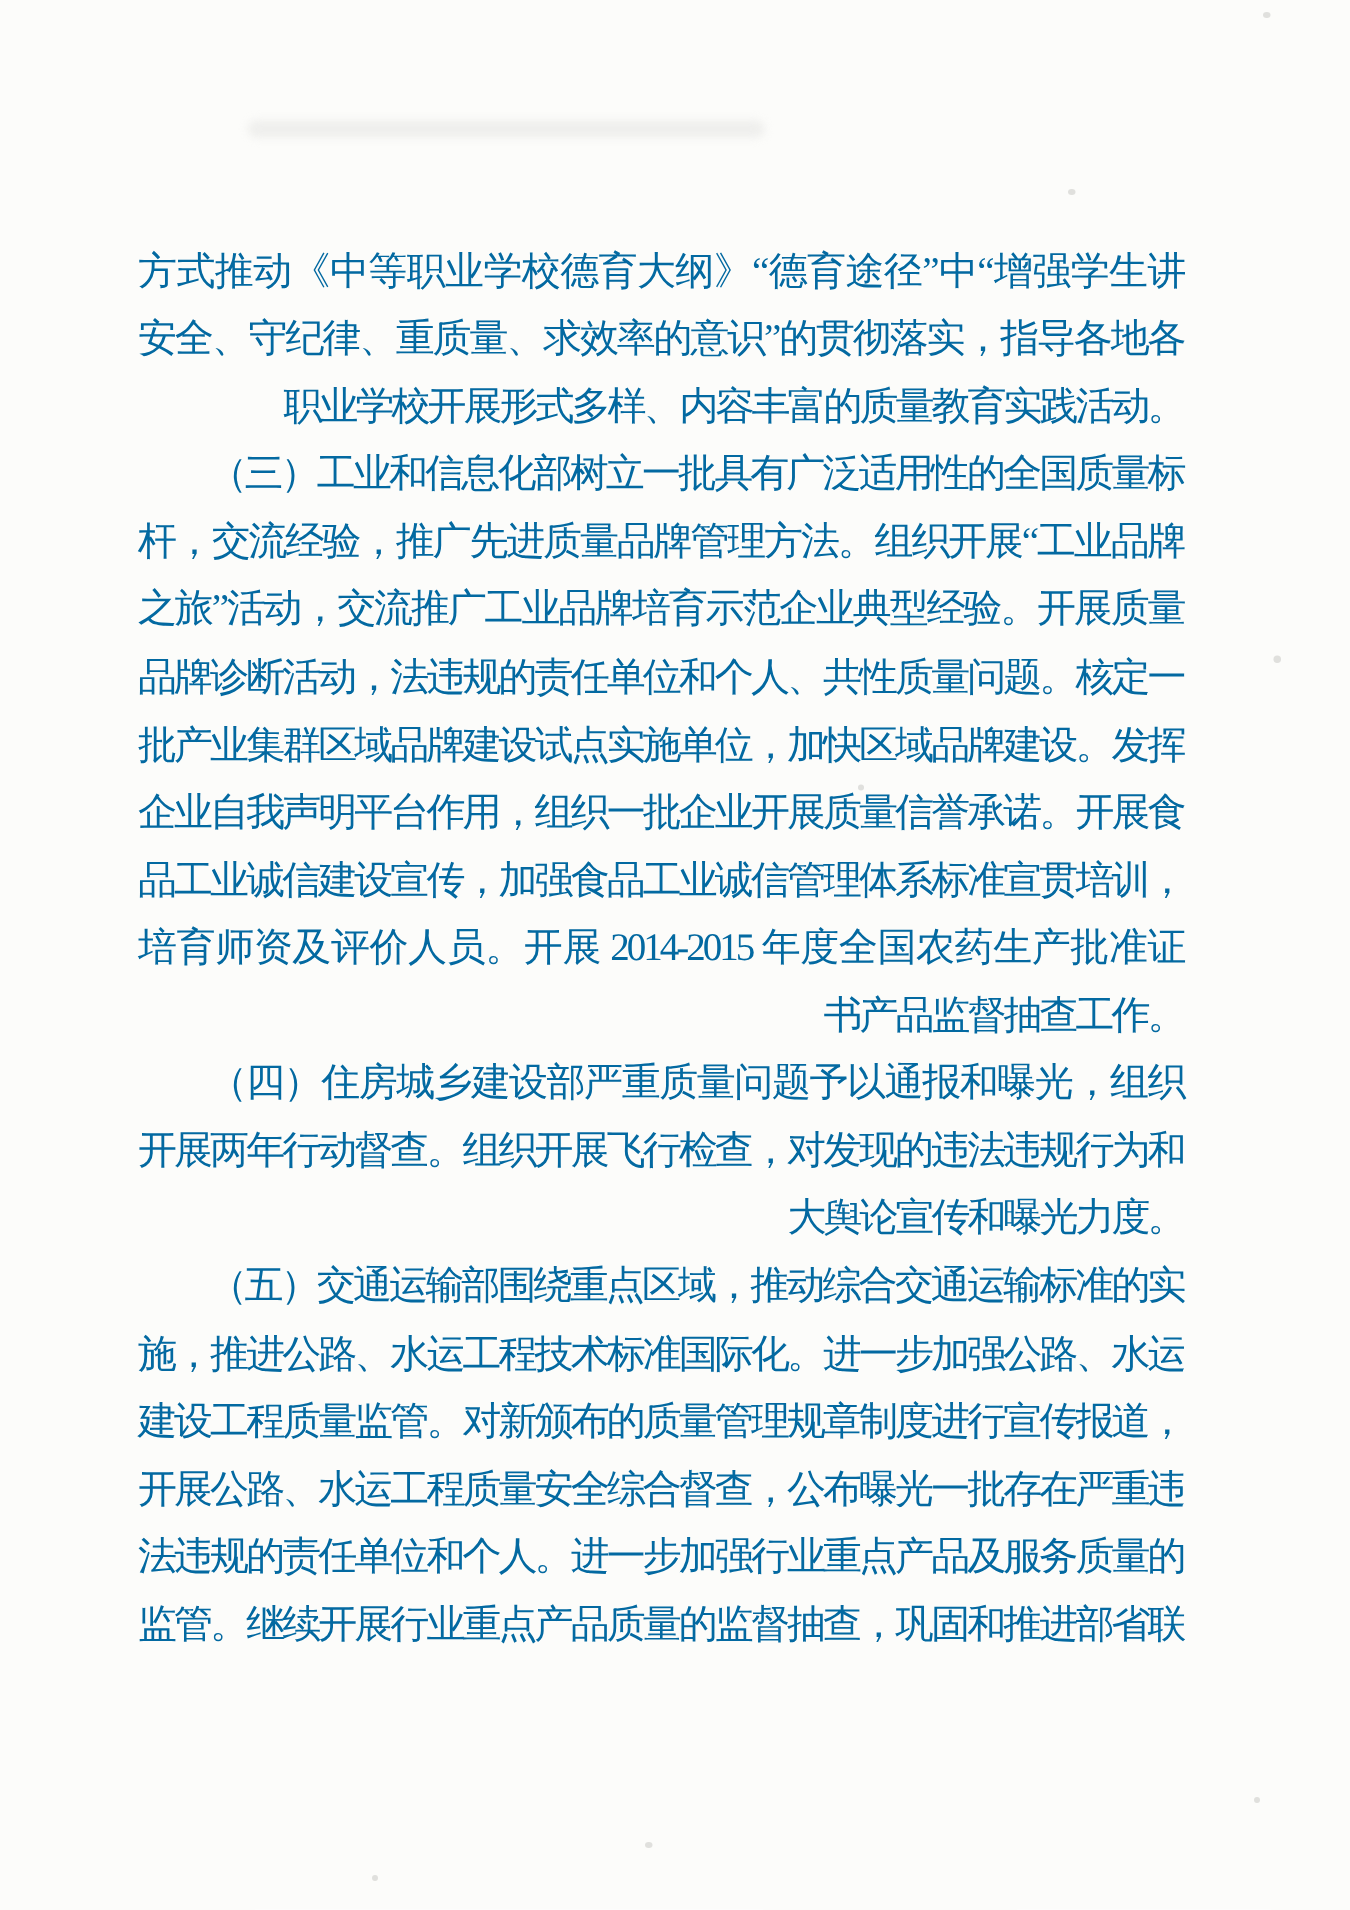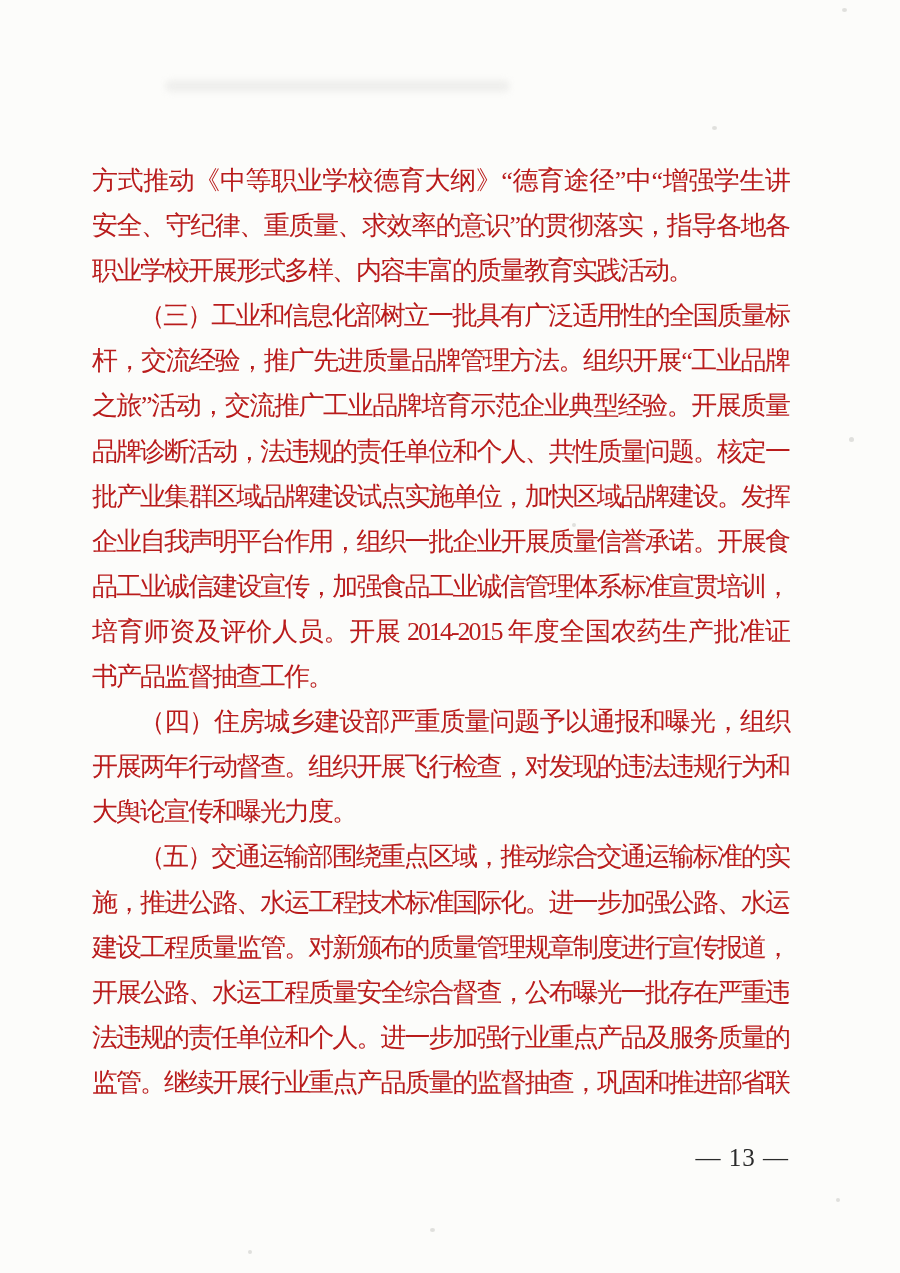--- a/index.html
+++ b/index.html
@@ -19,28 +19,28 @@
     position: absolute;
     inset: 0;
     background: #fcfcfa;
     overflow: hidden;
   }
   .textblock {
     position: absolute;
     left: 92px;
     top: 158px;
     width: 697px;
-    color: #b91c1c;
+    color: #0369a1;
     font-size: 26px;
     letter-spacing: -2px;
   }
   .line {
     height: 45.1px;
     line-height: 45.1px;
-    text-align: left;
+    text-align: right;
   }
   .line.fill {
     text-align: justify;
     text-align-last: justify;
     text-justify: inter-character;
   }
   .line.indent {
     text-indent: 47px;
   }
   .line span.bold {
@@ -112,14 +112,13 @@
       <div class="line fill"><span>开展两年行动督查。组织开展飞行检查，对发现的违法违规行为和</span></div>
       <div class="line"><span>大舆论宣传和曝光力度。</span></div>
       <div class="line fill indent"><span class="bold">（五）交通运输部</span><span>围绕重点区域，推动综合交通运输标准的实</span></div>
       <div class="line fill"><span>施，推进公路、水运工程技术标准国际化。进一步加强公路、水运</span></div>
       <div class="line fill"><span>建设工程质量监管。对新颁布的质量管理规章制度进行宣传报道，</span></div>
       <div class="line fill"><span>开展公路、水运工程质量安全综合督查，公布曝光一批存在严重违</span></div>
       <div class="line fill"><span>法违规的责任单位和个人。进一步加强行业重点产品及服务质量的</span></div>
       <div class="line fill"><span>监管。继续开展行业重点产品质量的监督抽查，巩固和推进部省联</span></div>
     </div>
 
-  <div class="footer">— 13 —</div>
 </div>
 
 </body></html>

